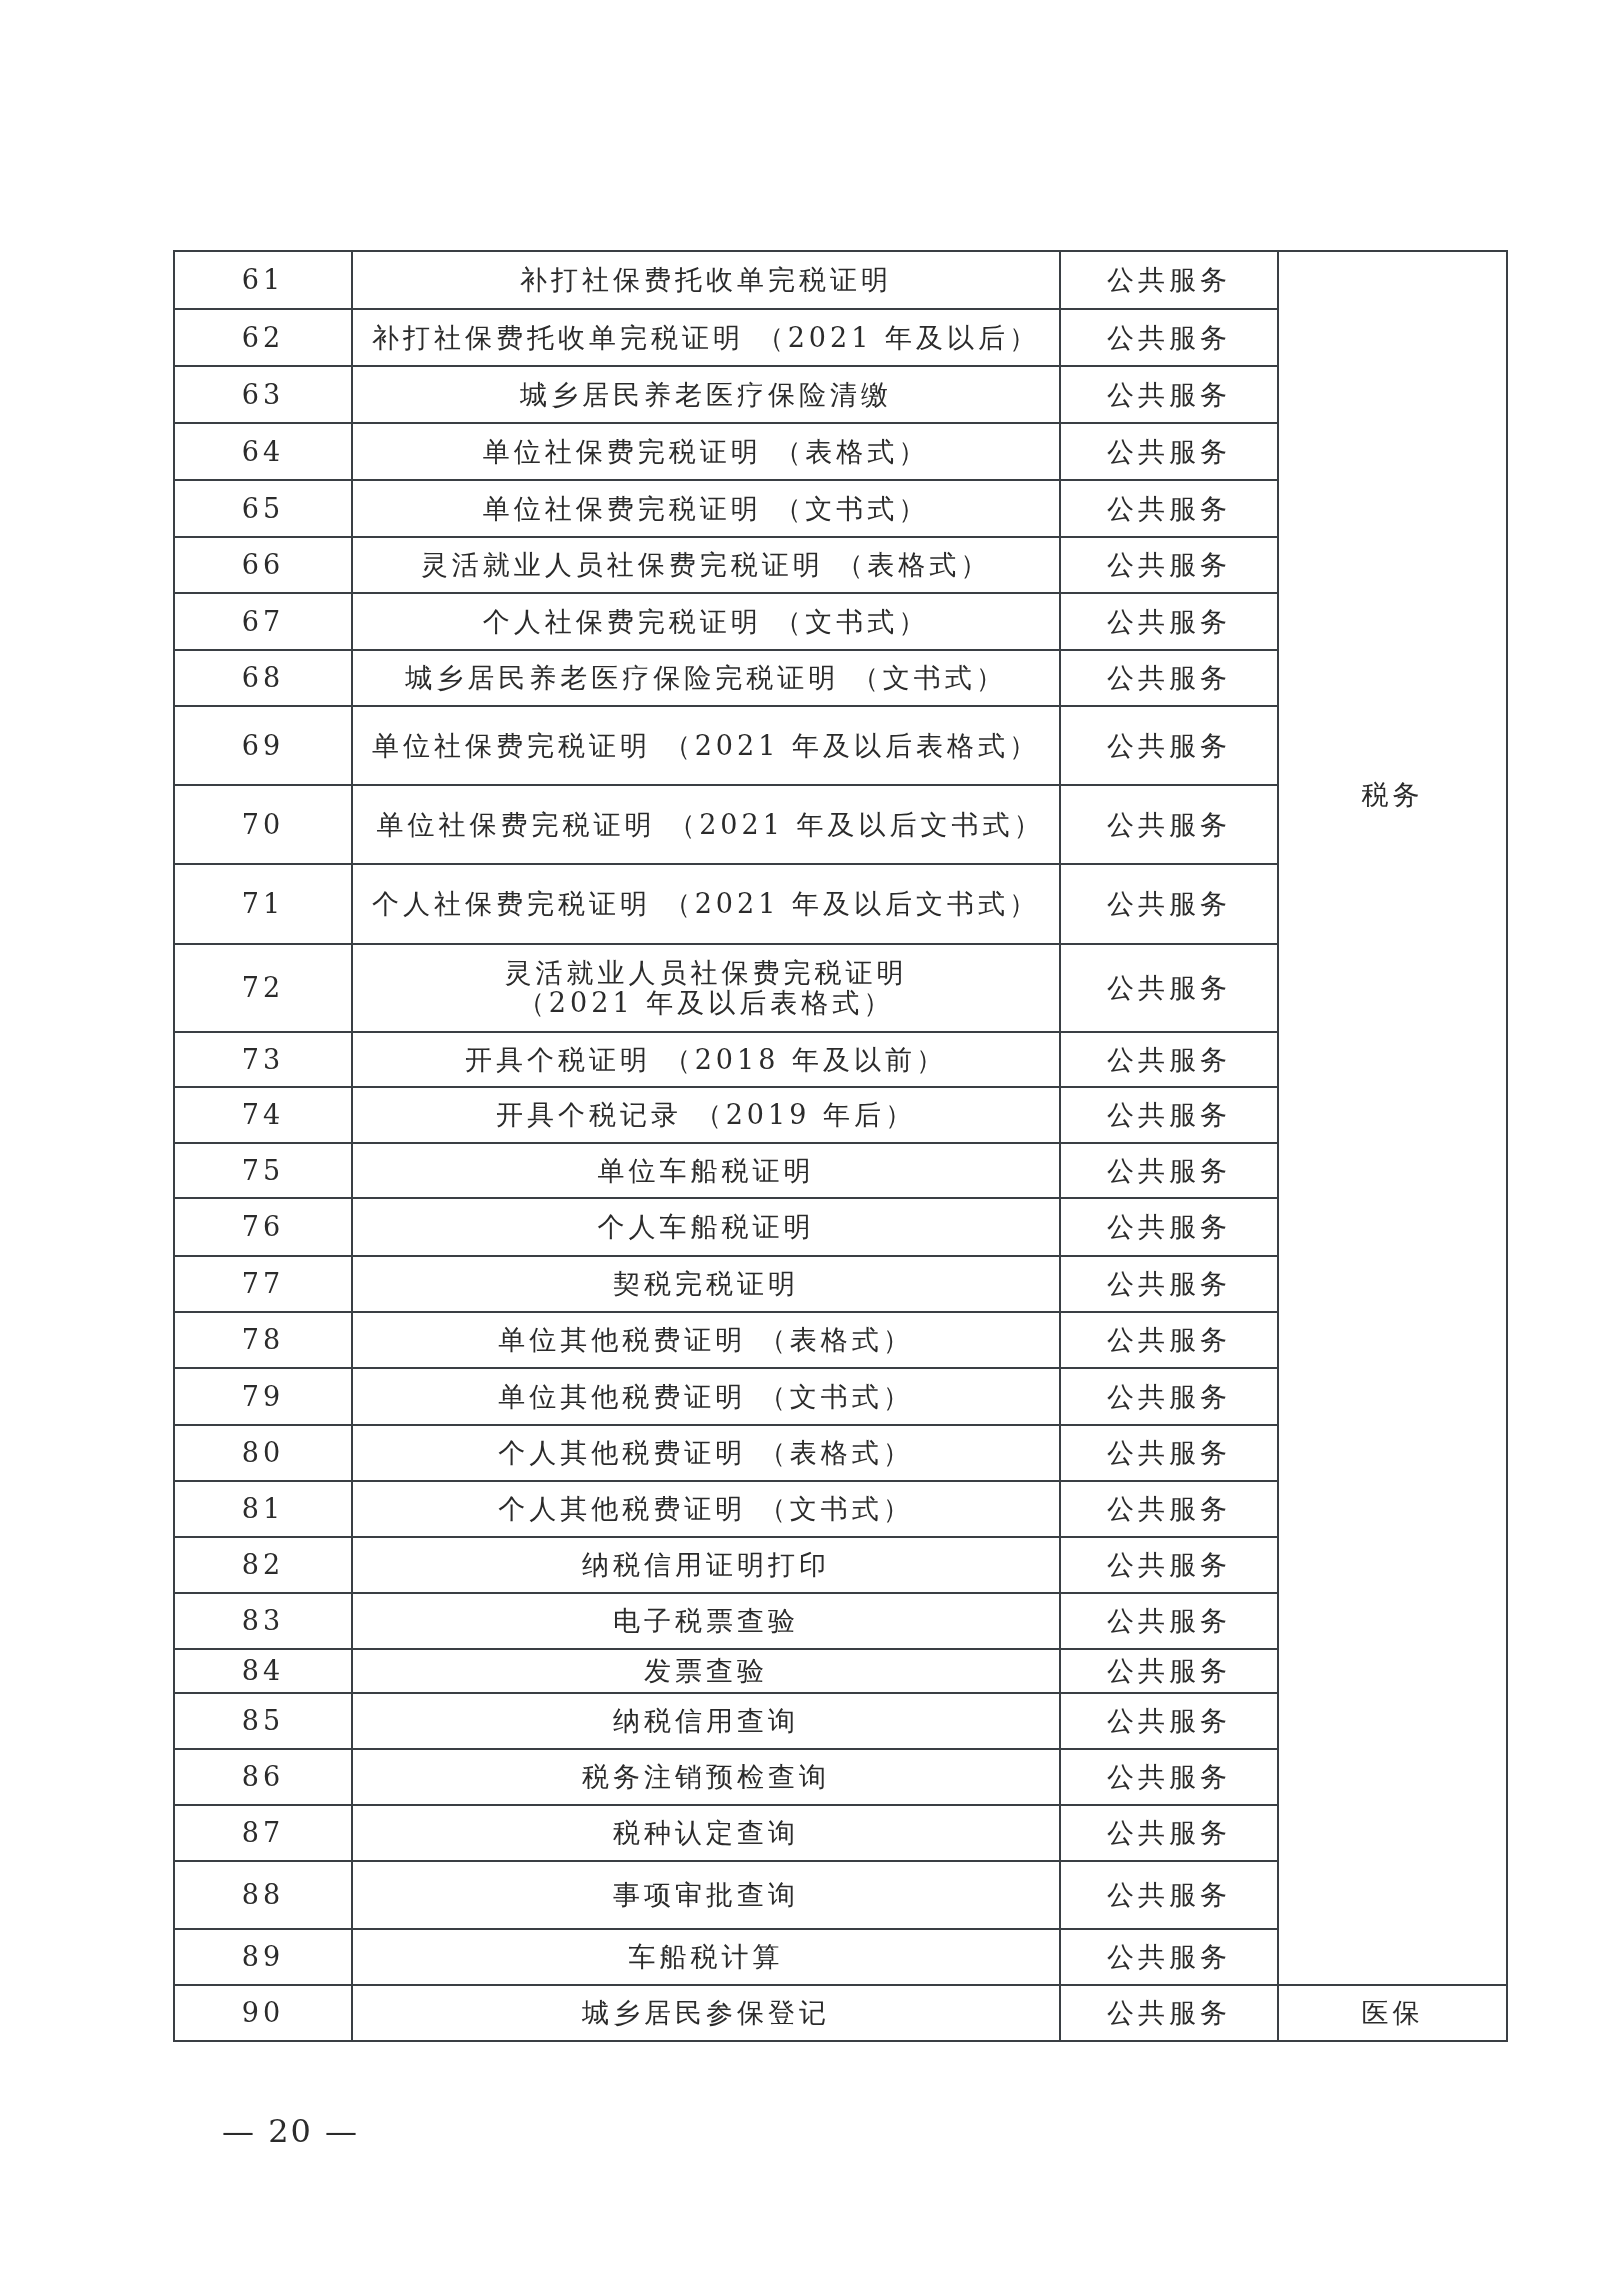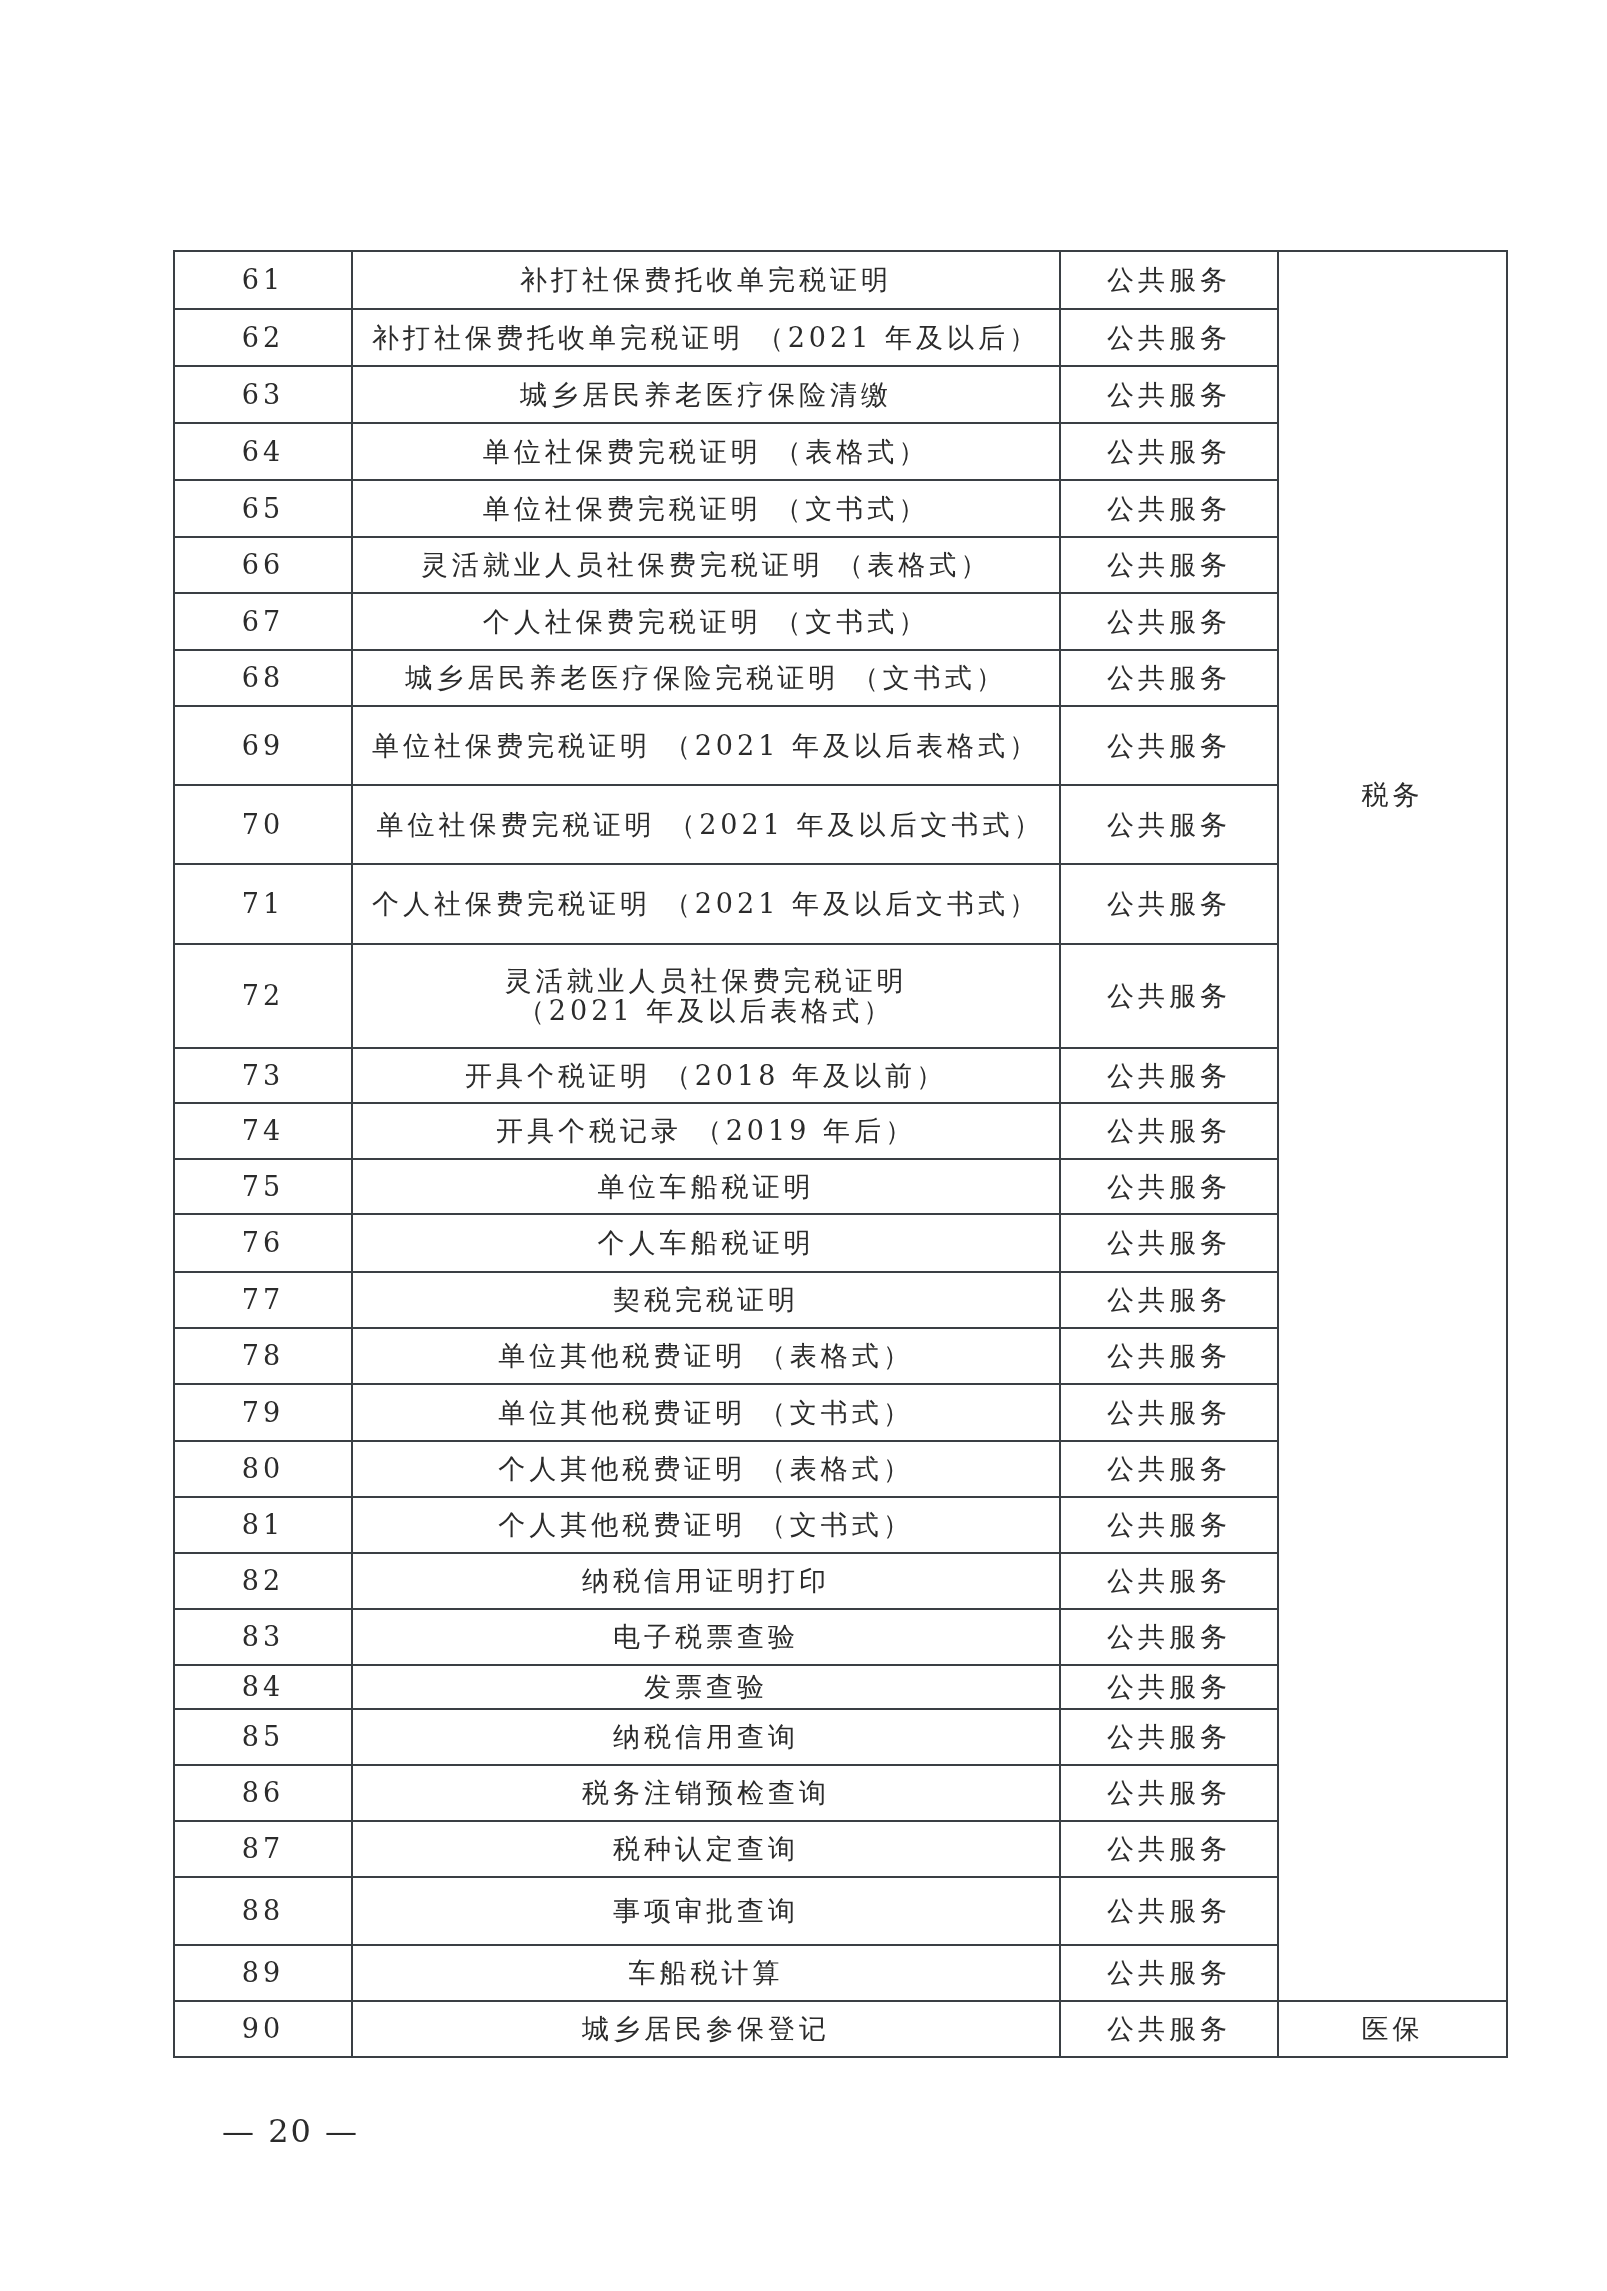--- a/index.html
+++ b/index.html
@@ -87,21 +87,21 @@
         <tr style="height: 79px;">
           <td class="num">70</td>
           <td style="white-space: pre-line; padding-left: 9px;">单位社保费完税证明 （2021 年及以后文书式）</td>
           <td>公共服务</td>
         </tr>
         <tr style="height: 80px;">
           <td class="num">71</td>
           <td style="white-space: pre-line;">个人社保费完税证明 （2021 年及以后文书式）</td>
           <td>公共服务</td>
         </tr>
-        <tr style="height: 104px;">
+        <tr style="height: 88px;">
           <td class="num">72</td>
           <td style="white-space: pre-line;">灵活就业人员社保费完税证明
 （2021 年及以后表格式）</td>
           <td>公共服务</td>
         </tr>
         <tr style="height: 55px; padding-left: 12px;">
           <td class="num">73</td>
           <td style="white-space: pre-line;">开具个税证明 （2018 年及以前）</td>
           <td>公共服务</td>
         </tr>

